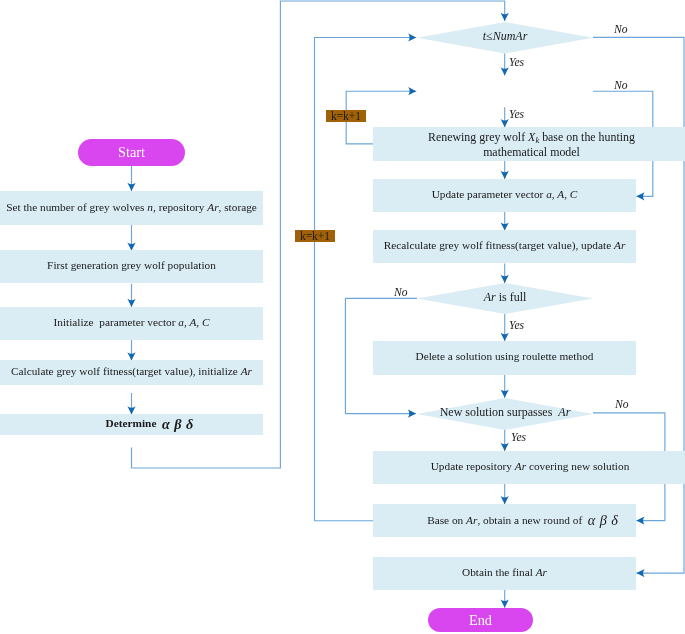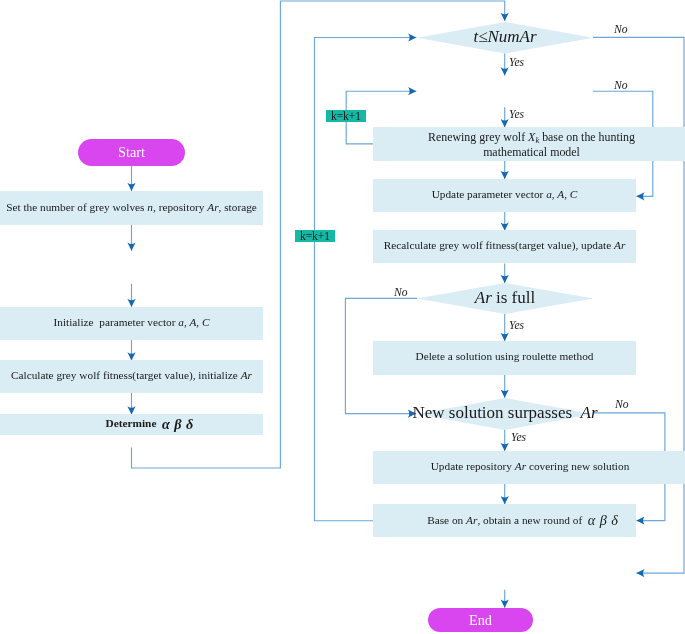--- a/index.html
+++ b/index.html
@@ -11,26 +11,26 @@
   #wires{position:absolute;left:0;top:0;width:685px;height:634px;}
   .node,.dia,.chip,.elabel,.pill{will-change:transform;text-align:right;}
   .node{position:absolute;box-sizing:border-box;background:#daecf4;
         display:flex;align-items:center;justify-content:center;
         text-align:center;color:#1a1a1a;font-size:11.3px;line-height:13px;}
   .node .txt{display:block;width:100%;white-space:nowrap;position:relative;top:-1.2px;}
   .pill{position:absolute;background:#d946ef;border-radius:999px;
         display:flex;align-items:center;justify-content:center;
         color:#fff;font-size:14.3px;}
   .dia{position:absolute;display:flex;align-items:center;justify-content:center;
-       color:#1a1a1a;font-size:17px;line-height:13px;}
+       color:#1a1a1a;font-size:12px;line-height:13px;}
   .dia .shape{position:absolute;left:0;top:0;width:100%;height:100%;
               background:#daecf4;
               clip-path:polygon(50% 0%,100% 50%,50% 100%,0% 50%);}
   .dia .txt{position:relative;z-index:2;white-space:nowrap;top:-1.2px;}
-  .chip{position:absolute;background:#14b8a6;display:flex;
+  .chip{position:absolute;background:#a16207;display:flex;
         align-items:center;justify-content:center;color:#1a1a1a;
         font-size:11.5px;line-height:12px;z-index:3;white-space:nowrap;}
   .chip span{position:relative;top:-0.5px;}
   .elabel{position:absolute;color:#1a1a1a;font-size:11.6px;font-style:italic;
           line-height:11px;white-space:nowrap;z-index:3;}
   i.v{font-style:italic;}
   .gk{font-style:italic;font-size:14.2px;letter-spacing:0.45px;
       margin-right:-0.45px;position:relative;top:1.6px;}
   sub{font-size:.72em;line-height:0;vertical-align:-.22em;font-style:italic;}
   .sh{padding-left:36px;}
@@ -85,24 +85,27 @@
 <path d="M636.40,196.30 L644.60,192.20 L643.33,194.46 L643.12,196.30 L643.33,198.15 L644.60,200.40 Z" fill="#1268b3"></path>
 <path d="M416.00,413.60 L407.80,409.50 L409.07,411.75 L409.28,413.60 L409.07,415.45 L407.80,417.70 Z" fill="#1268b3"></path>
 <path d="M636.40,520.60 L644.60,516.50 L643.33,518.75 L643.12,520.60 L643.33,522.45 L644.60,524.70 Z" fill="#1268b3"></path>
 </svg>
 <div class="pill" style="left:78px;top:139px;width:107px;height:27px;">
       <span>Start</span>
     </div>
 <div class="node" style="left:0.0px;top:190.5px;width:263.0px;height:34.4px;">
       <span class="txt"><span><span>Set the number of grey wolves </span><i class="v">n</i><span>, repository </span><i class="v">Ar</i><span>, storage</span></span><br></span>
     </div>
+<div class="node" style="left:0.0px;top:250.4px;width:263.0px;height:33.3px;">
+      <span class="txt"><span><span>First generation grey wolf population</span></span></span>
+    </div>
 <div class="node" style="left:0.0px;top:306.5px;width:263.0px;height:32.9px;">
       <span class="txt"><span><span>Initialize&nbsp; parameter vector </span><i class="v">a, A, C</i></span></span>
     </div>
-<div class="node" style="left:0.0px;top:360.0px;width:263.0px;height:33.0px;">
+<div class="node" style="left:0.0px;top:360.0px;width:263.0px;height:25px;">
       <span class="txt"><span><span>Calculate grey wolf fitness(target value), initialize </span><i class="v">Ar</i></span></span>
     </div>
 <div class="node" style="left:0.0px;top:414.0px;width:263.0px;height:21px;font-weight:bold;">
       <span class="txt sh"><span><span>Determine&nbsp; </span><span class="gk">α β δ</span></span></span>
     </div>
 <div class="dia" style="left:416.7px;top:21.7px;width:176.0px;height:31.6px;">
       <span class="shape"></span>
       <span class="txt"><span><i class="v">t</i><i class="v">≤</i><i class="v">NumAr</i></span></span>
     </div>
 <div class="node" style="left:373.2px;top:127.0px;width:317px;height:34.0px;font-size:11.90px;line-height:15.80px;">
@@ -124,20 +127,23 @@
 <div class="dia" style="left:416.7px;top:397.5px;width:176.0px;height:32.0px;">
       <span class="shape"></span>
       <span class="txt"><span><span>New solution surpasses&nbsp; </span><i class="v">Ar</i></span></span>
     </div>
 <div class="node" style="left:373.2px;top:450.7px;width:314px;height:33.0px;">
       <span class="txt"><span><span>Update repository </span><i class="v">Ar</i><span> covering new solution</span></span></span>
     </div>
 <div class="node" style="left:373.2px;top:504.0px;width:263.0px;height:33.4px;">
       <span class="txt sh"><span><span>Base on </span><i class="v">Ar</i><span>, obtain a new round of&nbsp; </span><span class="gk">α β δ</span></span></span>
     </div>
+<div class="node" style="left:373.2px;top:556.7px;width:263.0px;height:33.1px;">
+      <span class="txt"><span><span>Obtain the final </span><i class="v">Ar</i></span></span>
+    </div>
 <div class="pill" style="left:428px;top:608px;width:105px;height:24px;">
       <span>End</span>
     </div>
 <div class="chip" style="left:326px;top:110px;width:40px;height:12px;">
       <span>k=k+1</span>
     </div>
 <div class="chip" style="left:294.5px;top:230px;width:40px;height:12px;">
       <span>k=k+1</span>
     </div>
 <div class="elabel" style="left:508.9px;top:56.7px;">Yes</div>

